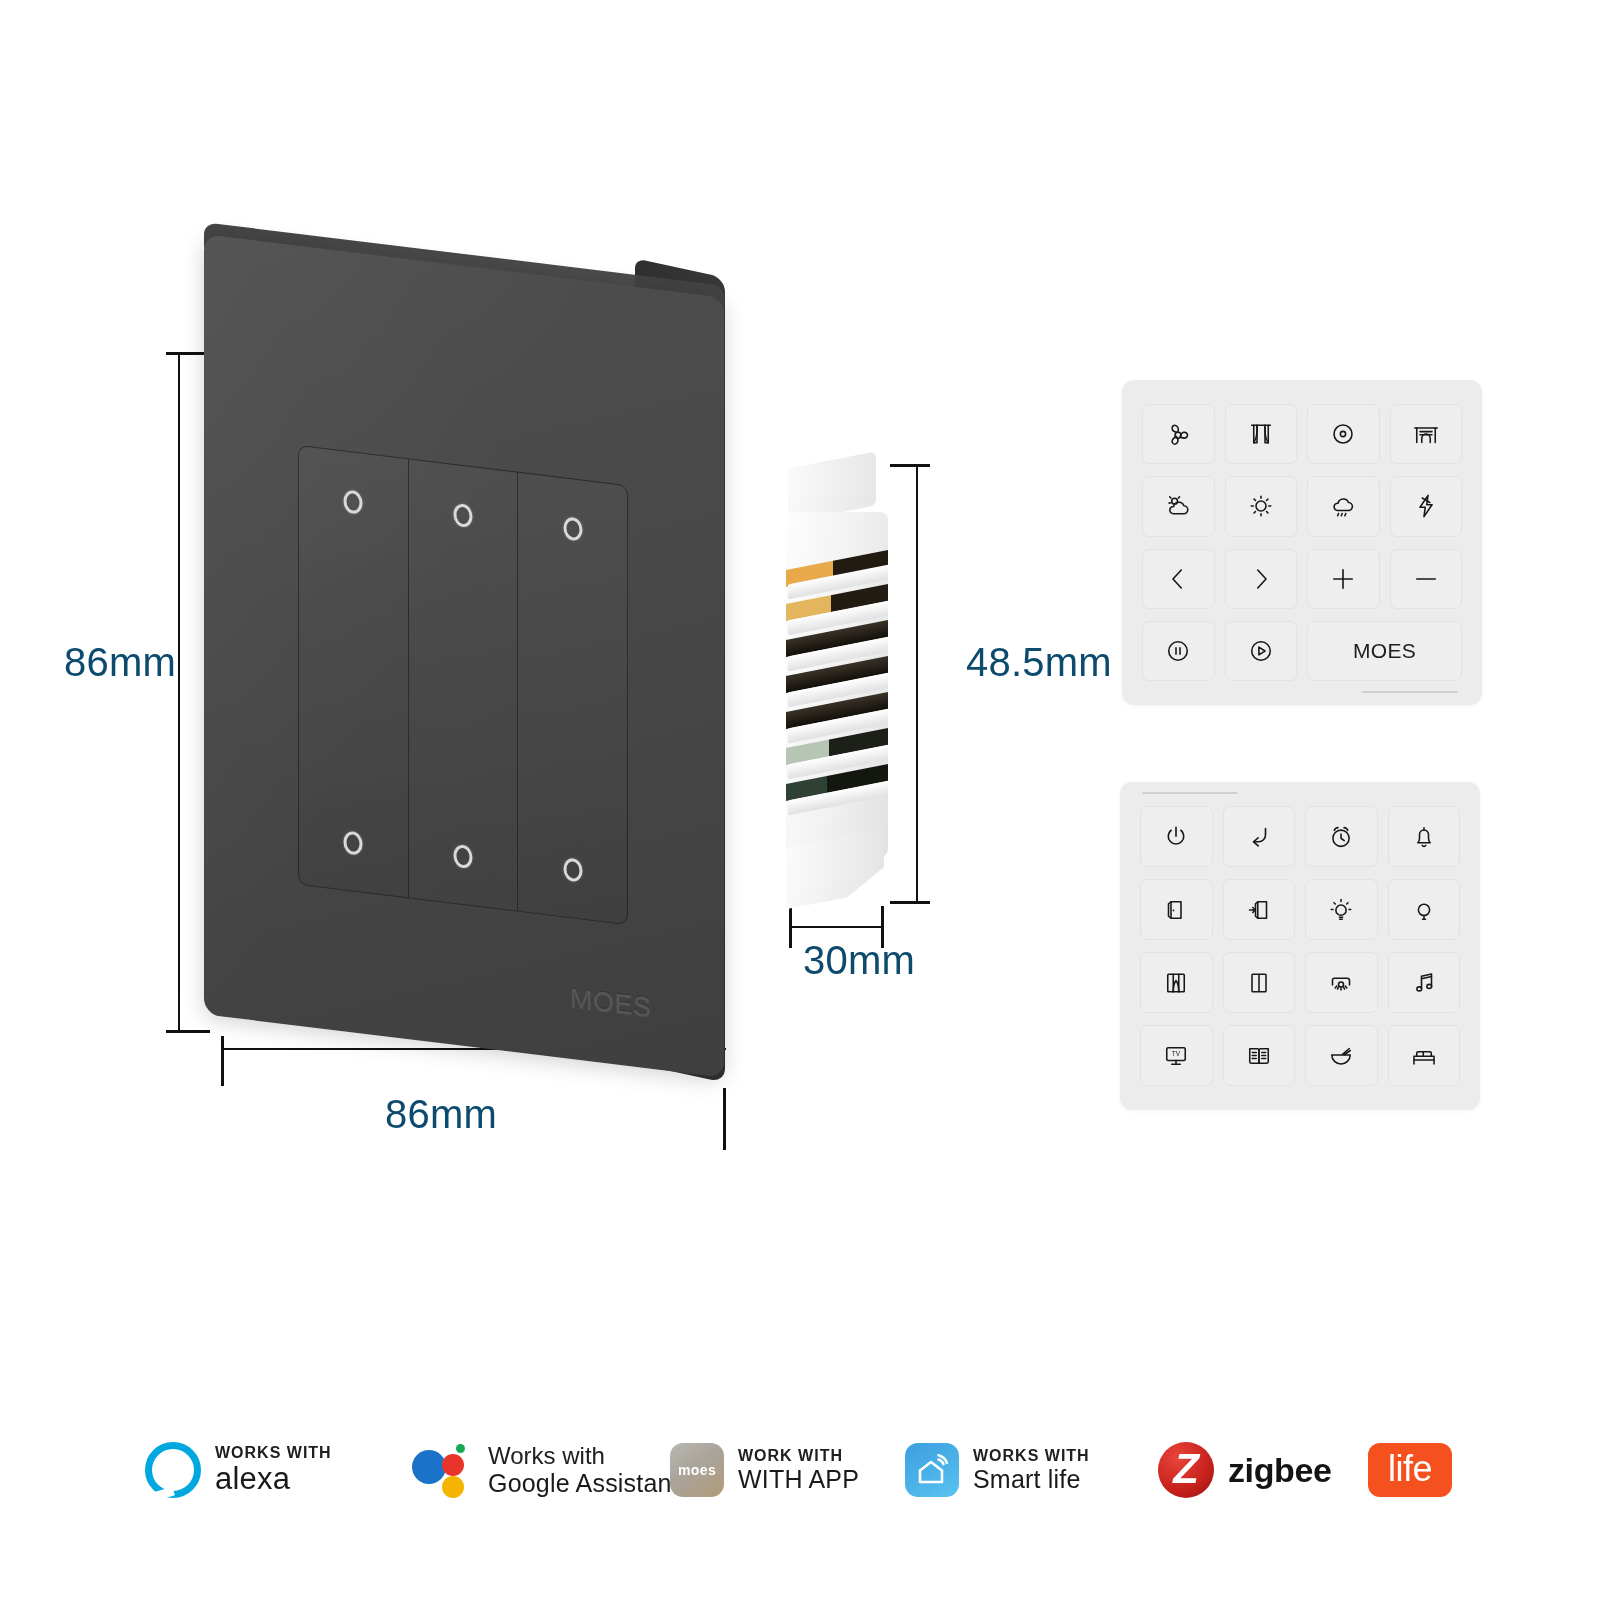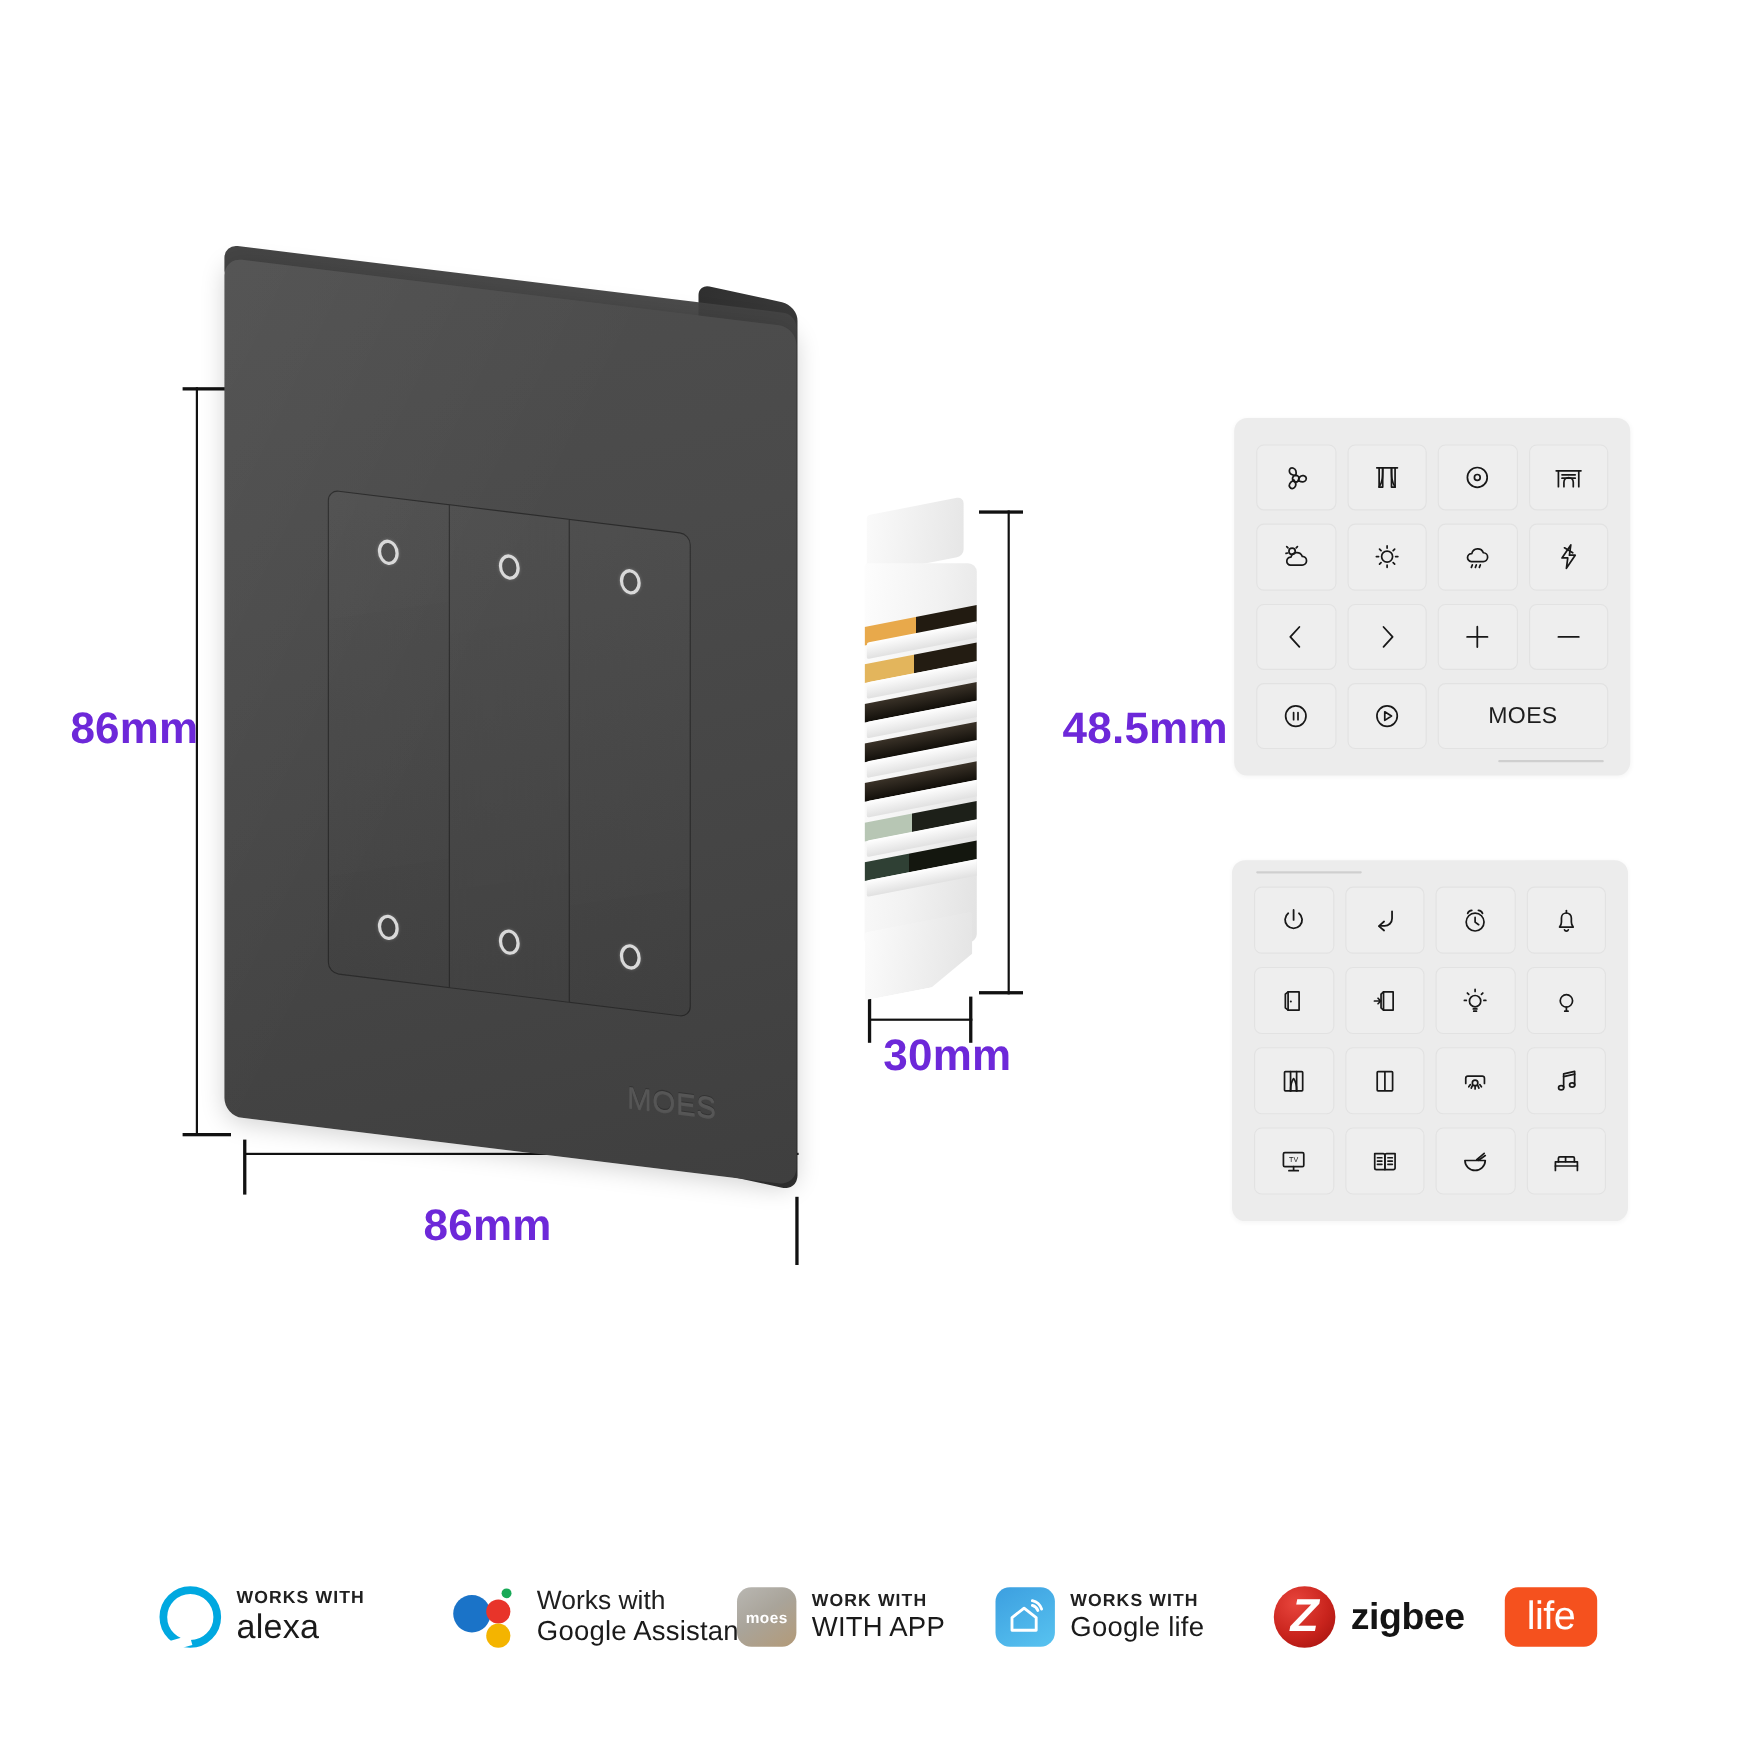--- a/index.html
+++ b/index.html
@@ -9,22 +9,22 @@
     font-family:"Liberation Sans", sans-serif;
     overflow:hidden;
     position:relative;
   }
   .stage{position:absolute;inset:0;}
 
   
   .dim-label{
     position:absolute;
     font-family:"Liberation Sans", sans-serif;
-    font-weight:700;
-    color:#6d28d9;
+    font-weight:400;
+    color:#0c4a6e;
     white-space:nowrap;
     letter-spacing:0.2px;
   }
   .dim-86-h{left:64px;top:640px;font-size:40px;}
   .dim-485{left:966px;top:640px;font-size:40px;}
   .dim-30{left:803px;top:938px;font-size:40px;}
   .dim-86-w{left:385px;top:1092px;font-size:40px;}
 
   
   .rule{position:absolute;background:#111;}
@@ -599,21 +599,21 @@
 
     <div class="badge" id="badge-smartlife">
       <div class="smartlife-icon">
         <svg width="54" height="54" viewBox="0 0 54 54" fill="none" stroke="#ffffff" stroke-width="2.6" stroke-linecap="round" stroke-linejoin="round">
           <path d="M15 27.5 26 19l11 8.5V39H15z"></path>
           <path d="M33.5 16.5a7.5 7.5 0 0 1 5 4.6M33.5 12.2a11.6 11.6 0 0 1 8.4 7.6"></path>
         </svg>
       </div>
       <div class="badge-text">
         <span class="badge-top">WORKS WITH</span>
-        <span class="badge-main sm">Google life</span>
+        <span class="badge-main sm">Smart life</span>
       </div>
     </div>
 
     <div class="badge" id="badge-zigbee">
       <div class="zigbee-logo">
         <span class="zz">Z</span>
       </div>
       <span class="zigbee-word">zigbee</span>
     </div>
 

